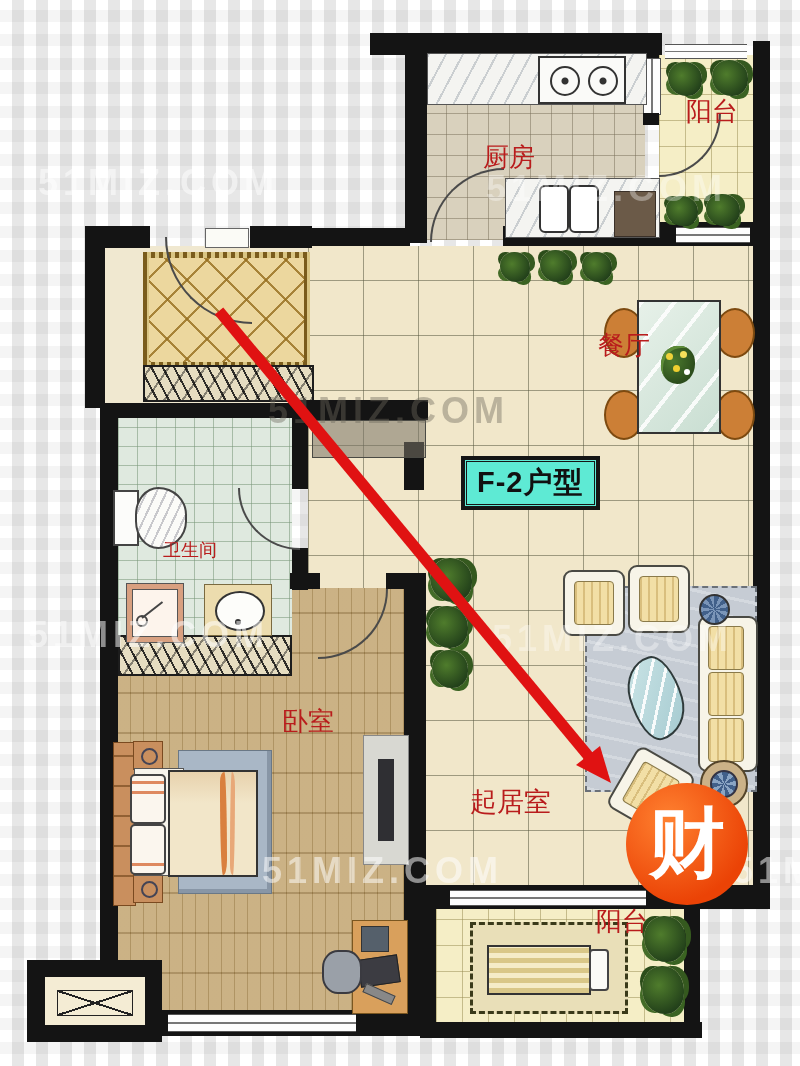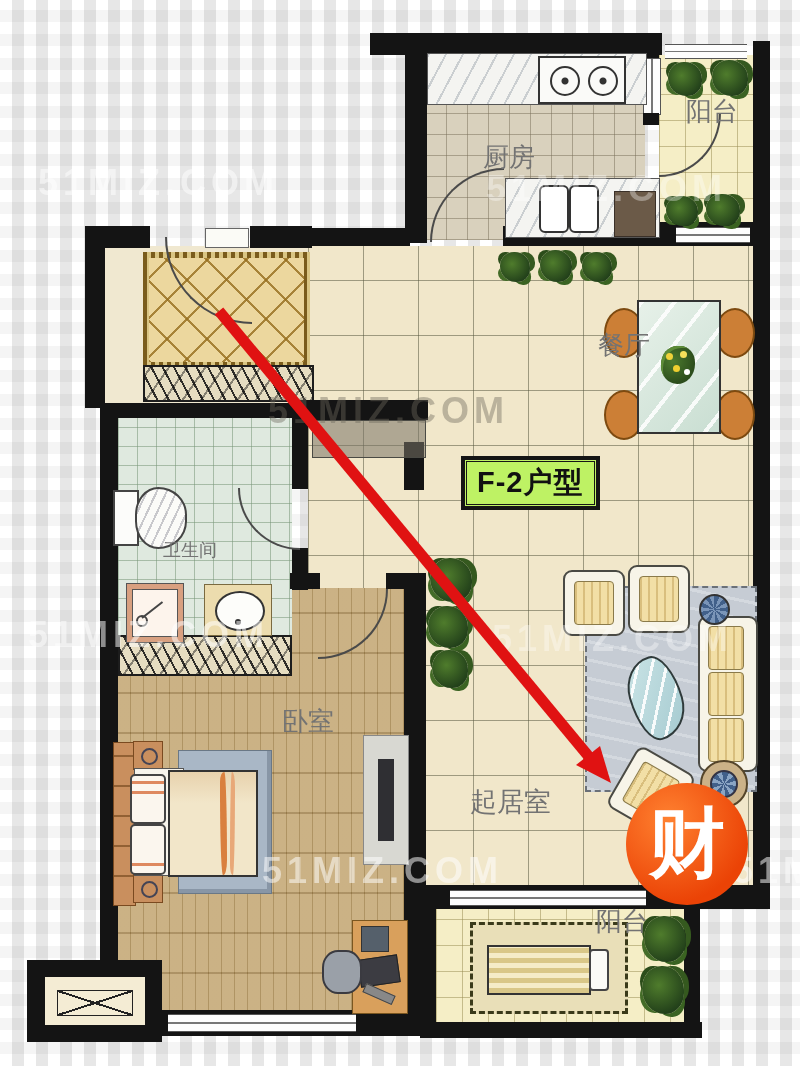--- a/index.html
+++ b/index.html
@@ -35,38 +35,38 @@
   .wall{background:#141414;}
   .window{background:#fdfdfd;border-top:1px solid #555;border-bottom:1px solid #555;
     background-image:linear-gradient(0deg, transparent 45%, #777 45%, #777 55%, transparent 55%);}
   .hatch{background-color:#e6ddc1;border:2px solid #1d1d1d;
     background-image:
       repeating-linear-gradient(62deg, rgba(15,15,15,.85) 0 2px, transparent 2px 10px),
       repeating-linear-gradient(-55deg, rgba(15,15,15,.45) 0 2px, transparent 2px 15px);}
   .arc{border:0 solid #4a4a4a;}
   .marble{background-color:#f4f4f1;border:1px solid #555;
     background-image:repeating-linear-gradient(118deg, rgba(140,150,160,.4) 0 2px, transparent 2px 15px);}
-  .label{color:#737373;font-family:Liberation Serif, serif;white-space:nowrap;}
+  .label{color:#b91c1c;font-family:Liberation Serif, serif;white-space:nowrap;}
   .wm{font-weight:bold;font-size:36px;letter-spacing:5px;white-space:nowrap;
       font-family:"Liberation Sans", sans-serif;}
   .wm-light{color:rgba(255,255,255,.52);}
   .wm-faint{color:rgba(255,255,255,.35);}
   .wm-dark{color:rgba(110,104,92,.42);}
   .bush{border-radius:48% 52% 45% 55%;
     background:radial-gradient(circle at 40% 40%, #4f7c2c, #22401a 75%);
     box-shadow:10px -5px 0 -5px #35591f, -9px -7px 0 -7px #2c4d1a,
                7px 9px 0 -6px #3a6322, -10px 7px 0 -8px #446c28;}
   .chair-round{background:#cc7f36;border:2px solid #7d4a10;border-radius:50%;}
   .seat{background:#f7f4e8;border:2px solid #4a4a44;border-radius:9px;}
   .cushion{background-color:#f2dfa6;border:1px solid #8a7a4a;border-radius:4px;
     background-image:repeating-linear-gradient(90deg, rgba(170,130,50,.35) 0 2px, transparent 2px 8px);}
   .badge{border-radius:50%;display:flex;align-items:center;justify-content:center;
     background:radial-gradient(circle at 35% 30%, #ff8130, #eb4306 72%);
     color:#ffffff;font-weight:bold;font-size:76px;font-family:"Liberation Sans",sans-serif;}
-  .unit-box{border:4px solid #151515;background:#bef264;padding:1px;}
+  .unit-box{border:4px solid #151515;background:#5eead4;padding:1px;}
   .unit-box-inner{border:1px solid #151515;padding:1px 10px;font-weight:bold;font-size:29px;
     color:#111;font-family:"Liberation Sans",sans-serif;letter-spacing:1px;}
 </style>
 </head>
 <body>
 
 <div class="abs checker"></div>
 
 <div class="abs" style="inset:0;">
 

